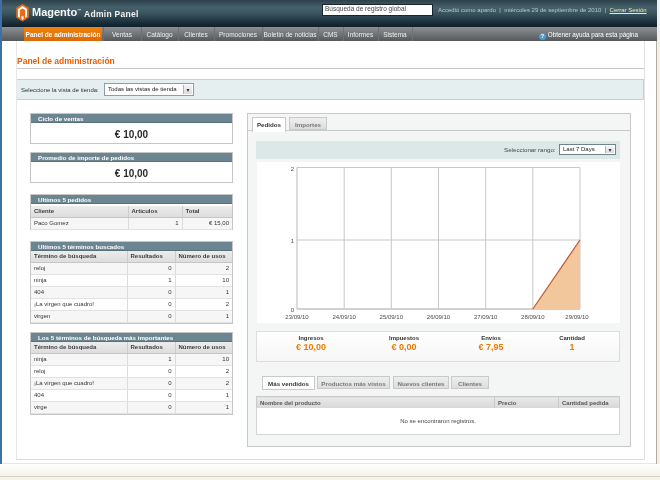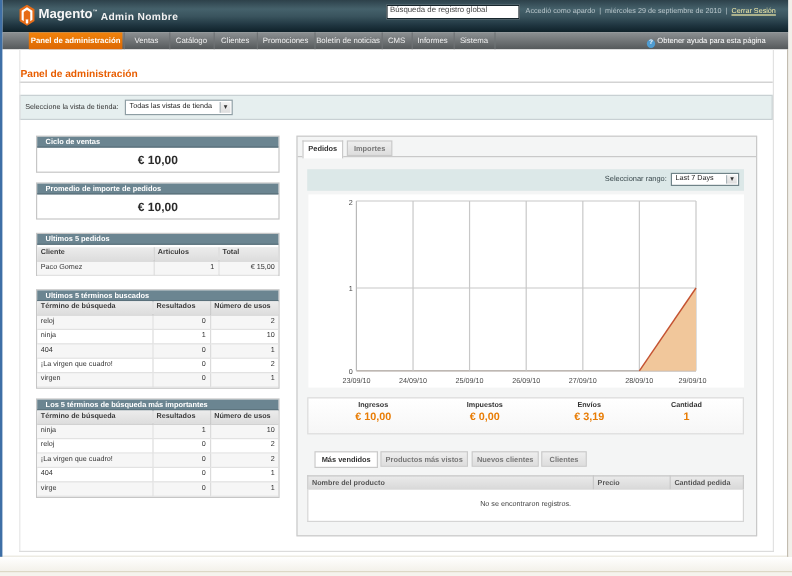--- a/index.html
+++ b/index.html
@@ -74,21 +74,21 @@
   <div class="abs" id="hdr"></div>
   <div class="abs" id="logo">
     <svg width="13" height="18" viewBox="0 0 13 18">
       <path d="M6.5 0 L12.8 3.8 L12.8 13.4 L6.5 17.4 L0.2 13.4 L0.2 3.8 Z" fill="#e66c18"></path>
       <path d="M6.5 2.1 L11 4.9 L11 12.5 L9.2 13.7 L9.2 6.1 L6.5 4.4 L3.8 6.1 L3.8 13.7 L2 12.5 L2 4.9 Z" fill="#fff"></path>
       <path d="M5.5 6.9 L6.5 6.2 L7.5 6.9 L7.5 11.8 L6.5 12.4 L5.5 11.8 Z" fill="#e66c18"></path>
       <path d="M5.5 11.8 L6.5 12.4 L7.5 11.8 L7.5 15.1 L6.5 15.8 L5.5 15.1 Z" fill="#fff"></path>
     </svg>
   </div>
   <div class="abs" id="mgtxt">Magento<span style="font-size:4px;vertical-align:4px">™</span></div>
-  <div class="abs" id="aptxt">Admin Nombre</div>
+  <div class="abs" id="aptxt">Admin Panel</div>
   <div class="abs" id="search"></div>
   <div class="abs" id="searchtxt">Búsqueda de registro global</div>
   <div class="abs" id="usrtxt">Accedió como apardo&nbsp; | &nbsp;miércoles 29 de septiembre de 2010&nbsp; | &nbsp;<span class="sess">Cerrar Sesión</span></div>
 
   <div class="abs" id="nav"></div>
   <div class="abs" id="atab">Panel de administración</div>
   <div class="tab" style="left:103px;width:38px">Ventas</div>
   <div class="tab" style="left:141px;width:37px">Catálogo</div>
   <div class="tab" style="left:178px;width:36px">Clientes</div>
   <div class="tab" style="left:214px;width:48px">Promociones</div>
@@ -269,21 +269,21 @@
   <div class="tot" style="left:311px">
       <div class="l">Ingresos</div>
       <div class="v">€ 10,00</div>
     </div>
   <div class="tot" style="left:404px">
       <div class="l">Impuestos</div>
       <div class="v">€ 0,00</div>
     </div>
   <div class="tot" style="left:491px">
       <div class="l">Envíos</div>
-      <div class="v">€ 3,19</div>
+      <div class="v">€ 7,95</div>
     </div>
   <div class="tot" style="left:572px">
       <div class="l">Cantidad</div>
       <div class="v">1</div>
     </div>
 
   <div class="ttab on" style="left:262px;top:376px;width:53px;height:14px;z-index:3">Más vendidos</div>
   <div class="ttab off" style="left:317px;top:376px;width:73px">Productos más vistos</div>
   <div class="ttab off" style="left:393px;top:376px;width:56px">Nuevos clientes</div>
   <div class="ttab off" style="left:451px;top:376px;width:38px">Clientes</div>

